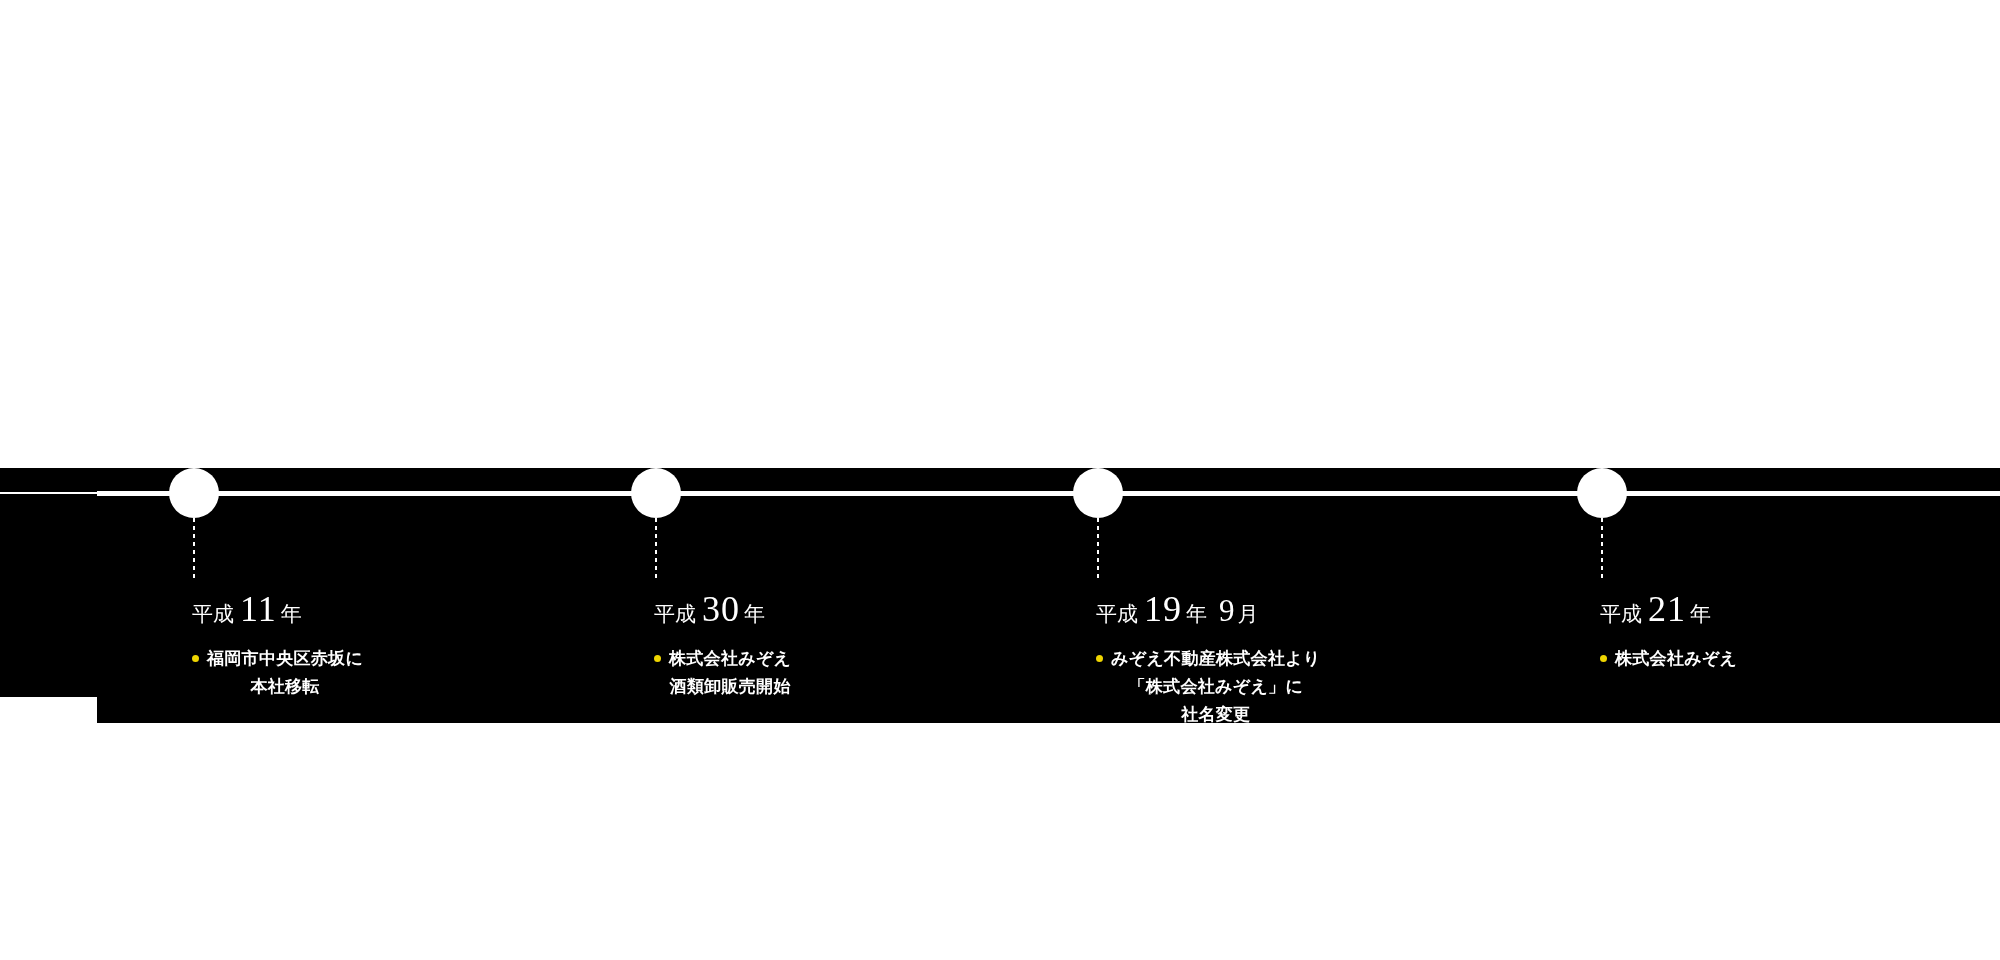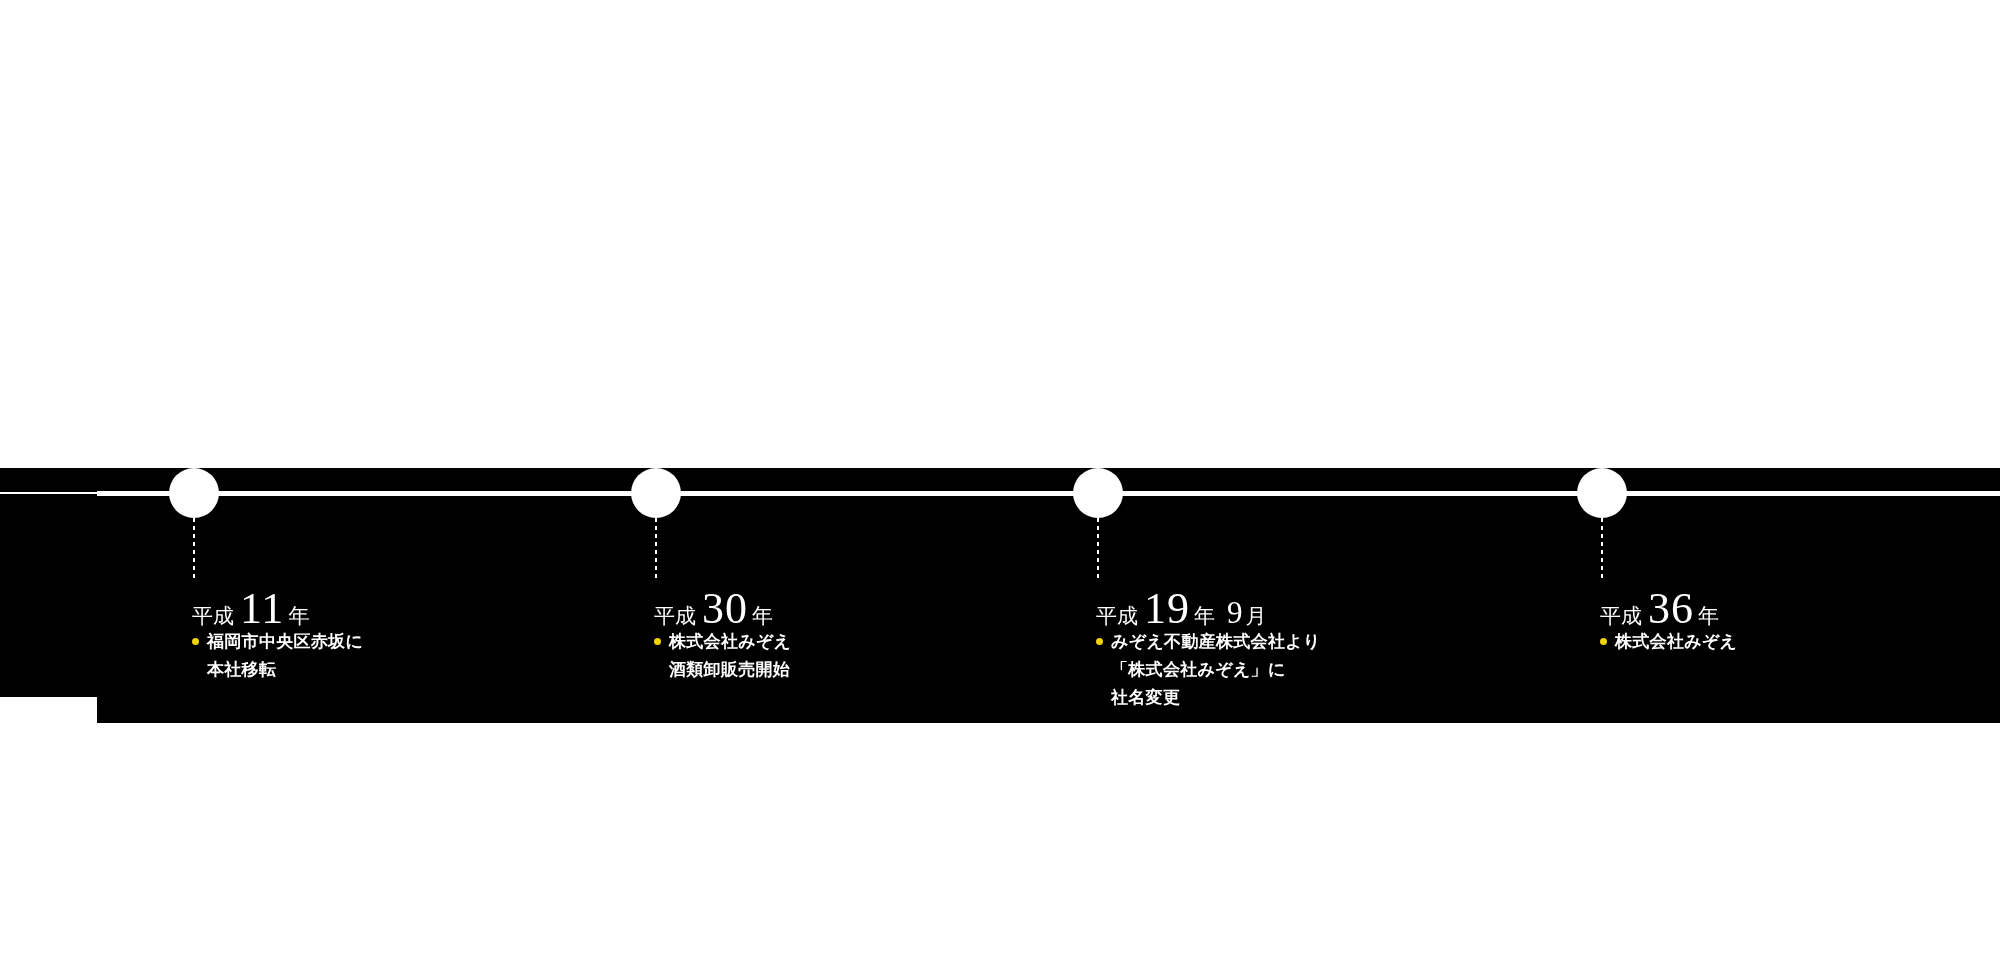--- a/index.html
+++ b/index.html
@@ -38,24 +38,24 @@
   }
 
   .entry { position:absolute; left:-2px; top:124px; width:380px; }
 
   .era {
     position:absolute; left:0; top:0; height:34px; line-height:34px;
     white-space:nowrap; color:#ffffff;
     font-family:"Liberation Serif","DejaVu Serif",serif;
     font-size:21px; font-weight:400;
   }
-  .era .num   { font-size:44px; margin:0 4px 0 6px; letter-spacing:1px; }
+  .era .num   { font-size:36px; margin:0 4px 0 6px; letter-spacing:1px; }
   .era .month { font-size:31px; margin:0 2px 0 12px; }
 
-  .desc { position:absolute; left:0; top:36px; padding-left:15px; }
+  .desc { position:absolute; left:0; top:53px; padding-left:15px;text-align:center; }
   .desc .bullet {
     position:absolute; left:0; top:10px; width:7px; height:7px;
     border-radius:50%; background:#efd500;
   }
   .dline {
     color:#ffffff; font-size:17px; line-height:28px; font-weight:700;
     white-space:nowrap; letter-spacing:0.3px;
   }
 </style>
 </head>
@@ -104,21 +104,21 @@
         <div class="dline">「株式会社みぞえ」に</div>
         <div class="dline">社名変更</div>
       </div>
     </div>
   </div>
 
   <div class="event" style="--cx:1602px">
     <div class="node"></div>
     <div class="vdash"></div>
     <div class="entry">
-      <div class="era"><span>平成</span><span class="num">36</span><span>年</span></div>
+      <div class="era"><span>平成</span><span class="num">21</span><span>年</span></div>
       <div class="desc">
         <span class="bullet"></span>
         <div class="dline">株式会社みぞえ</div>
       </div>
     </div>
   </div>
 
 </div>
 
 </body></html>

